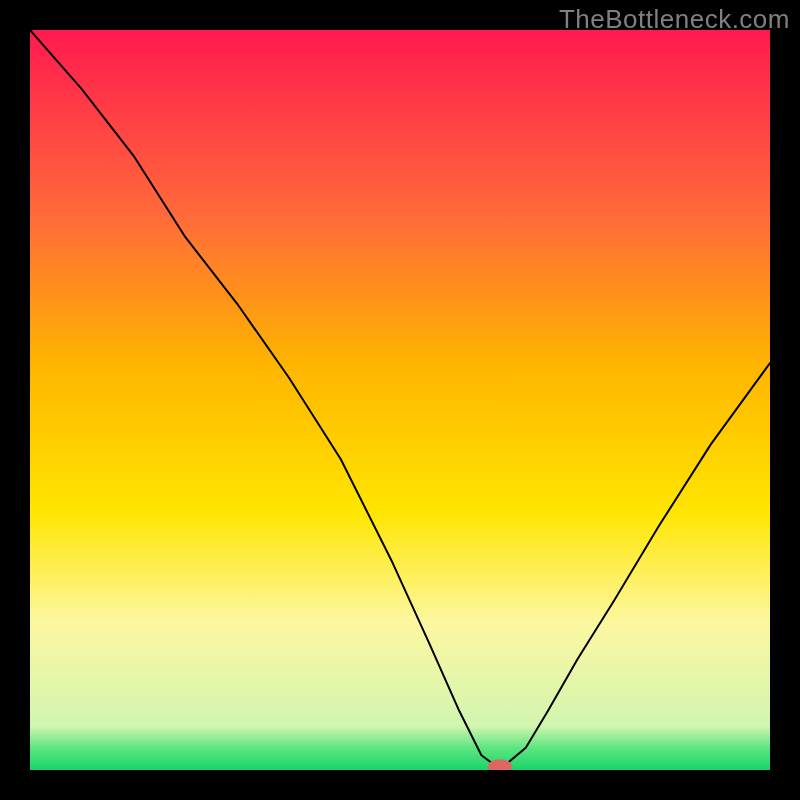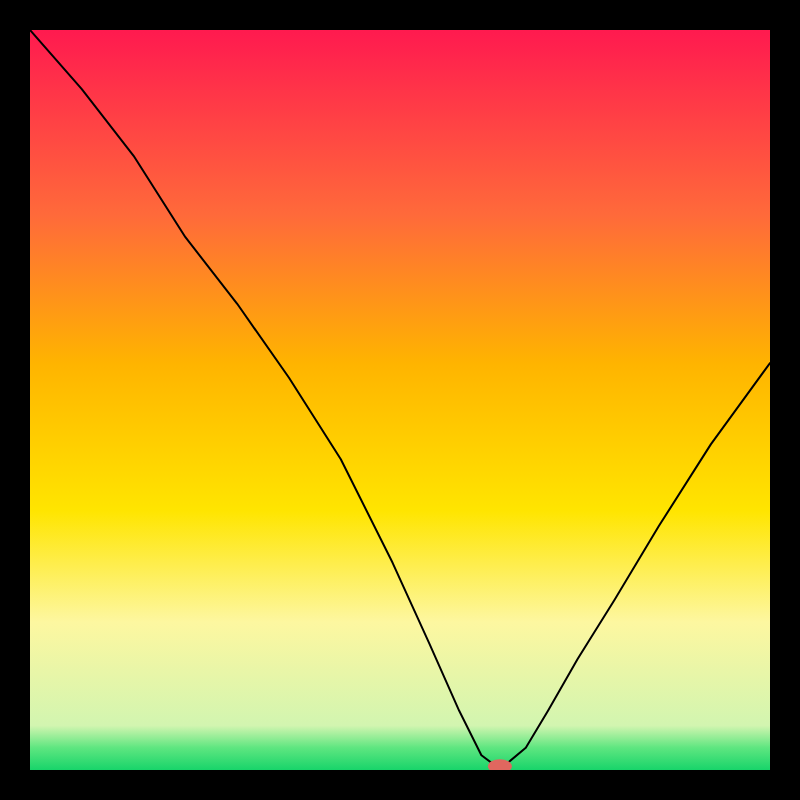--- a/index.html
+++ b/index.html
@@ -26,20 +26,21 @@
     top: 30px;
     width: 740px;
     height: 740px;
   }
   svg.chart { display: block; }
 </style>
 </head>
 <body>
 <div class="frame">
 
+  <div class="watermark">TheBottleneck.com</div>
 
   <div class="plot">
     <svg class="chart" id="chart-svg" width="740" height="740" viewBox="0 0 740 740" preserveAspectRatio="none">
         <defs>
           <linearGradient id="bg-grad" x1="0" y1="0" x2="0" y2="1">
             <stop offset="0%" stop-color="#ff1a4f"></stop>
             <stop offset="25%" stop-color="#ff6a3a"></stop>
             <stop offset="45%" stop-color="#ffb400"></stop>
             <stop offset="65%" stop-color="#ffe500"></stop>
             <stop offset="80%" stop-color="#fdf7a0"></stop>

